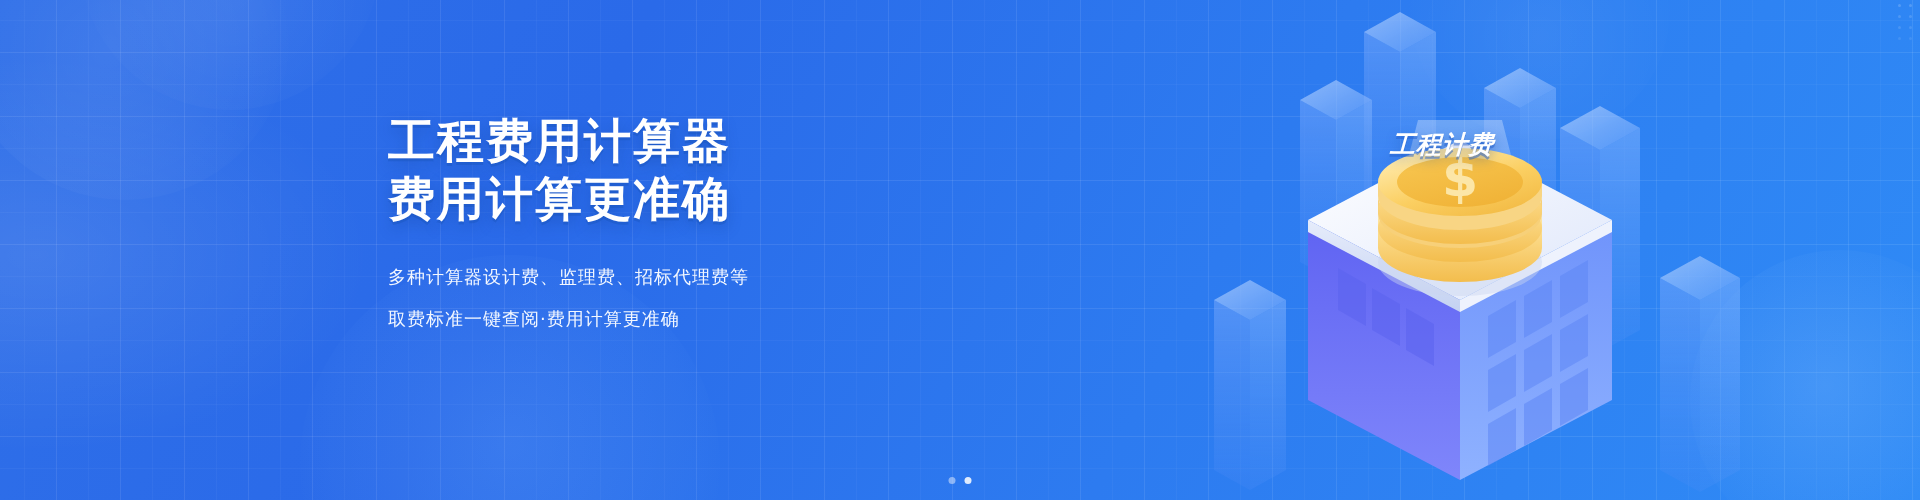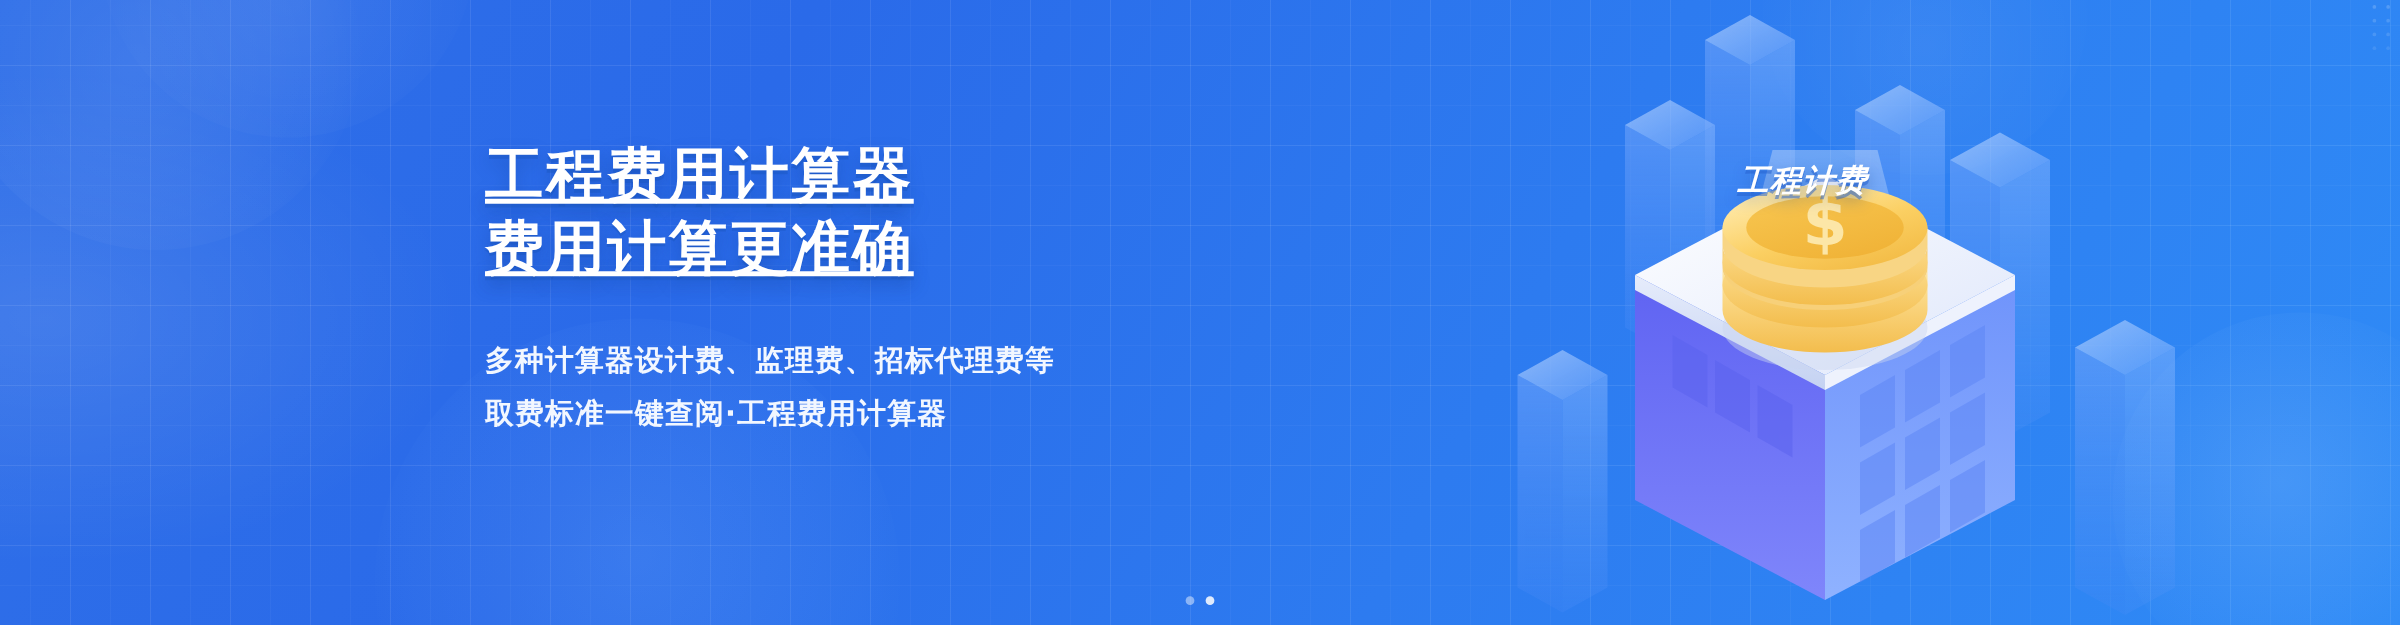--- a/index.html
+++ b/index.html
@@ -73,33 +73,31 @@
 
   .headline {
     font-size:47px;
     line-height:58px;
     font-weight:bold;
     color:#ffffff;
     letter-spacing:2px;
     text-shadow:0 3px 0 rgba(26,86,190,.45), 0 6px 14px rgba(16,60,150,.35);
     white-space:nowrap;
     font-family:"DejaVu Sans","Liberation Sans",sans-serif;
-    text-decoration:underline;
   }
   .headline .ln2 { display:block; }
 
   .sub {
-    margin-top:40px;
-    font-size:23px;
+    margin-top:28px;
+    font-size:18px;
     line-height:42px;
     color:#f2f7ff;
     letter-spacing:1px;
     white-space:nowrap;
     font-family:"DejaVu Sans","Liberation Sans",sans-serif;
-    font-weight:bold;
   }
 
   
   .art { position:absolute; right:0; top:0; width:820px; height:500px; }
 
   .bars { position:absolute; left:0; top:0; width:820px; height:500px; }
 
   .badge {
     position:absolute; left:290px; top:128px;
     font-size:25px; font-weight:bold; font-style:italic;
@@ -269,21 +267,21 @@
     <div class="badge">工程计费</div>
   </div>
 
   <div class="copy">
     <div class="headline">
       <span class="ln1">工程费用计算器</span>
       <span class="ln2">费用计算更准确</span>
     </div>
     <div class="sub">
       <div>多种计算器设计费、监理费、招标代理费等</div>
-      <div>取费标准一键查阅·工程费用计算器</div>
+      <div>取费标准一键查阅·费用计算更准确</div>
     </div>
   </div>
 
   <div class="dots" id="carouselDots">
       <i></i>
       <i class="on"></i>
     </div>
 
 </div>
 

